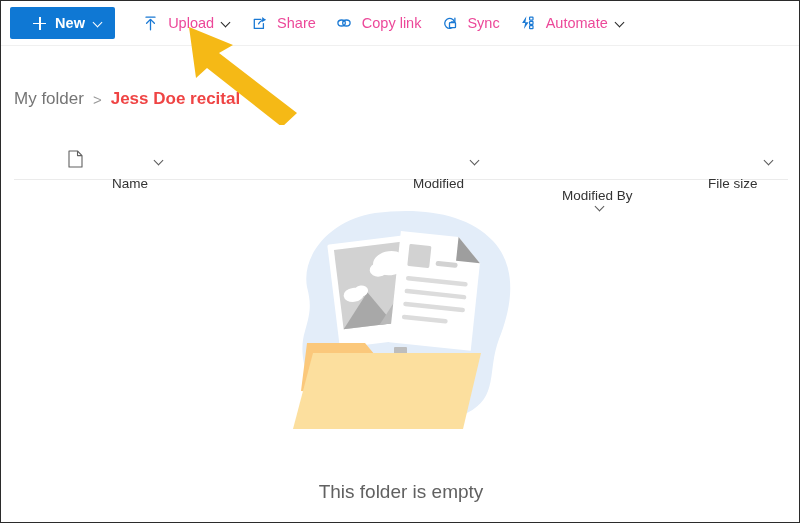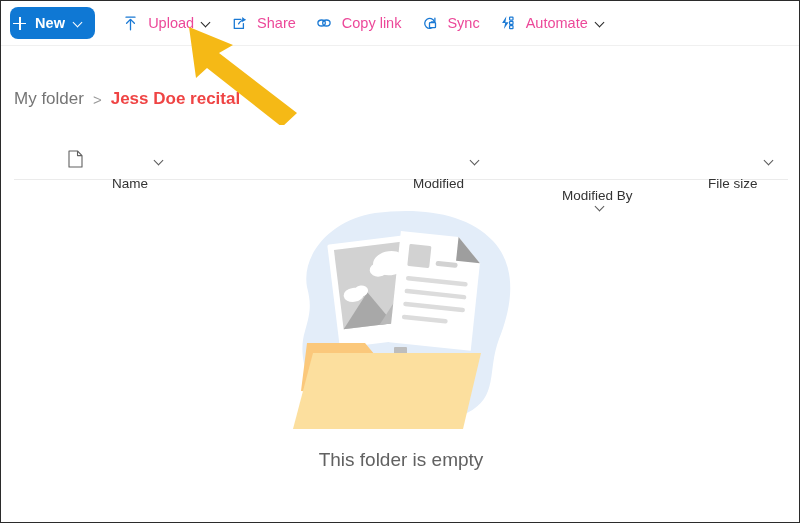--- a/index.html
+++ b/index.html
@@ -34,22 +34,22 @@
     border-bottom: 1px solid #f0f0f0;
     padding-left: 9px;
   }
   .new-button {
     display: flex;
     align-items: center;
     justify-content: center;
     background: #0f78d4;
     color: #ffffff;
     height: 32px;
-    border-radius: 8px;
-    padding: 0 12px 0 3px;
+    border-radius: 2px;
+    padding: 0 12px 0 23px;
     margin-right: 19px;
     cursor: pointer;
     white-space: nowrap;
   }
   .new-button .plus {
     width: 13px; height: 13px;
     position: relative;
     margin-right: 9px;
     flex: none;
   }
@@ -163,20 +163,21 @@
   .col-size     { left: 694px; }
 
   
   .empty-state {
     position: absolute;
     left: 0; top: 190px;
     width: 800px;
     display: flex;
     flex-direction: column;
     align-items: center;
+    gap: 32px;
   }
   .empty-art { width: 260px; height: 250px; display:block; }
   .empty-text {
     margin-top: 8px;
     font-size: 19px;
     color: #616161;
   }
 
   
   .annotation-arrow {

